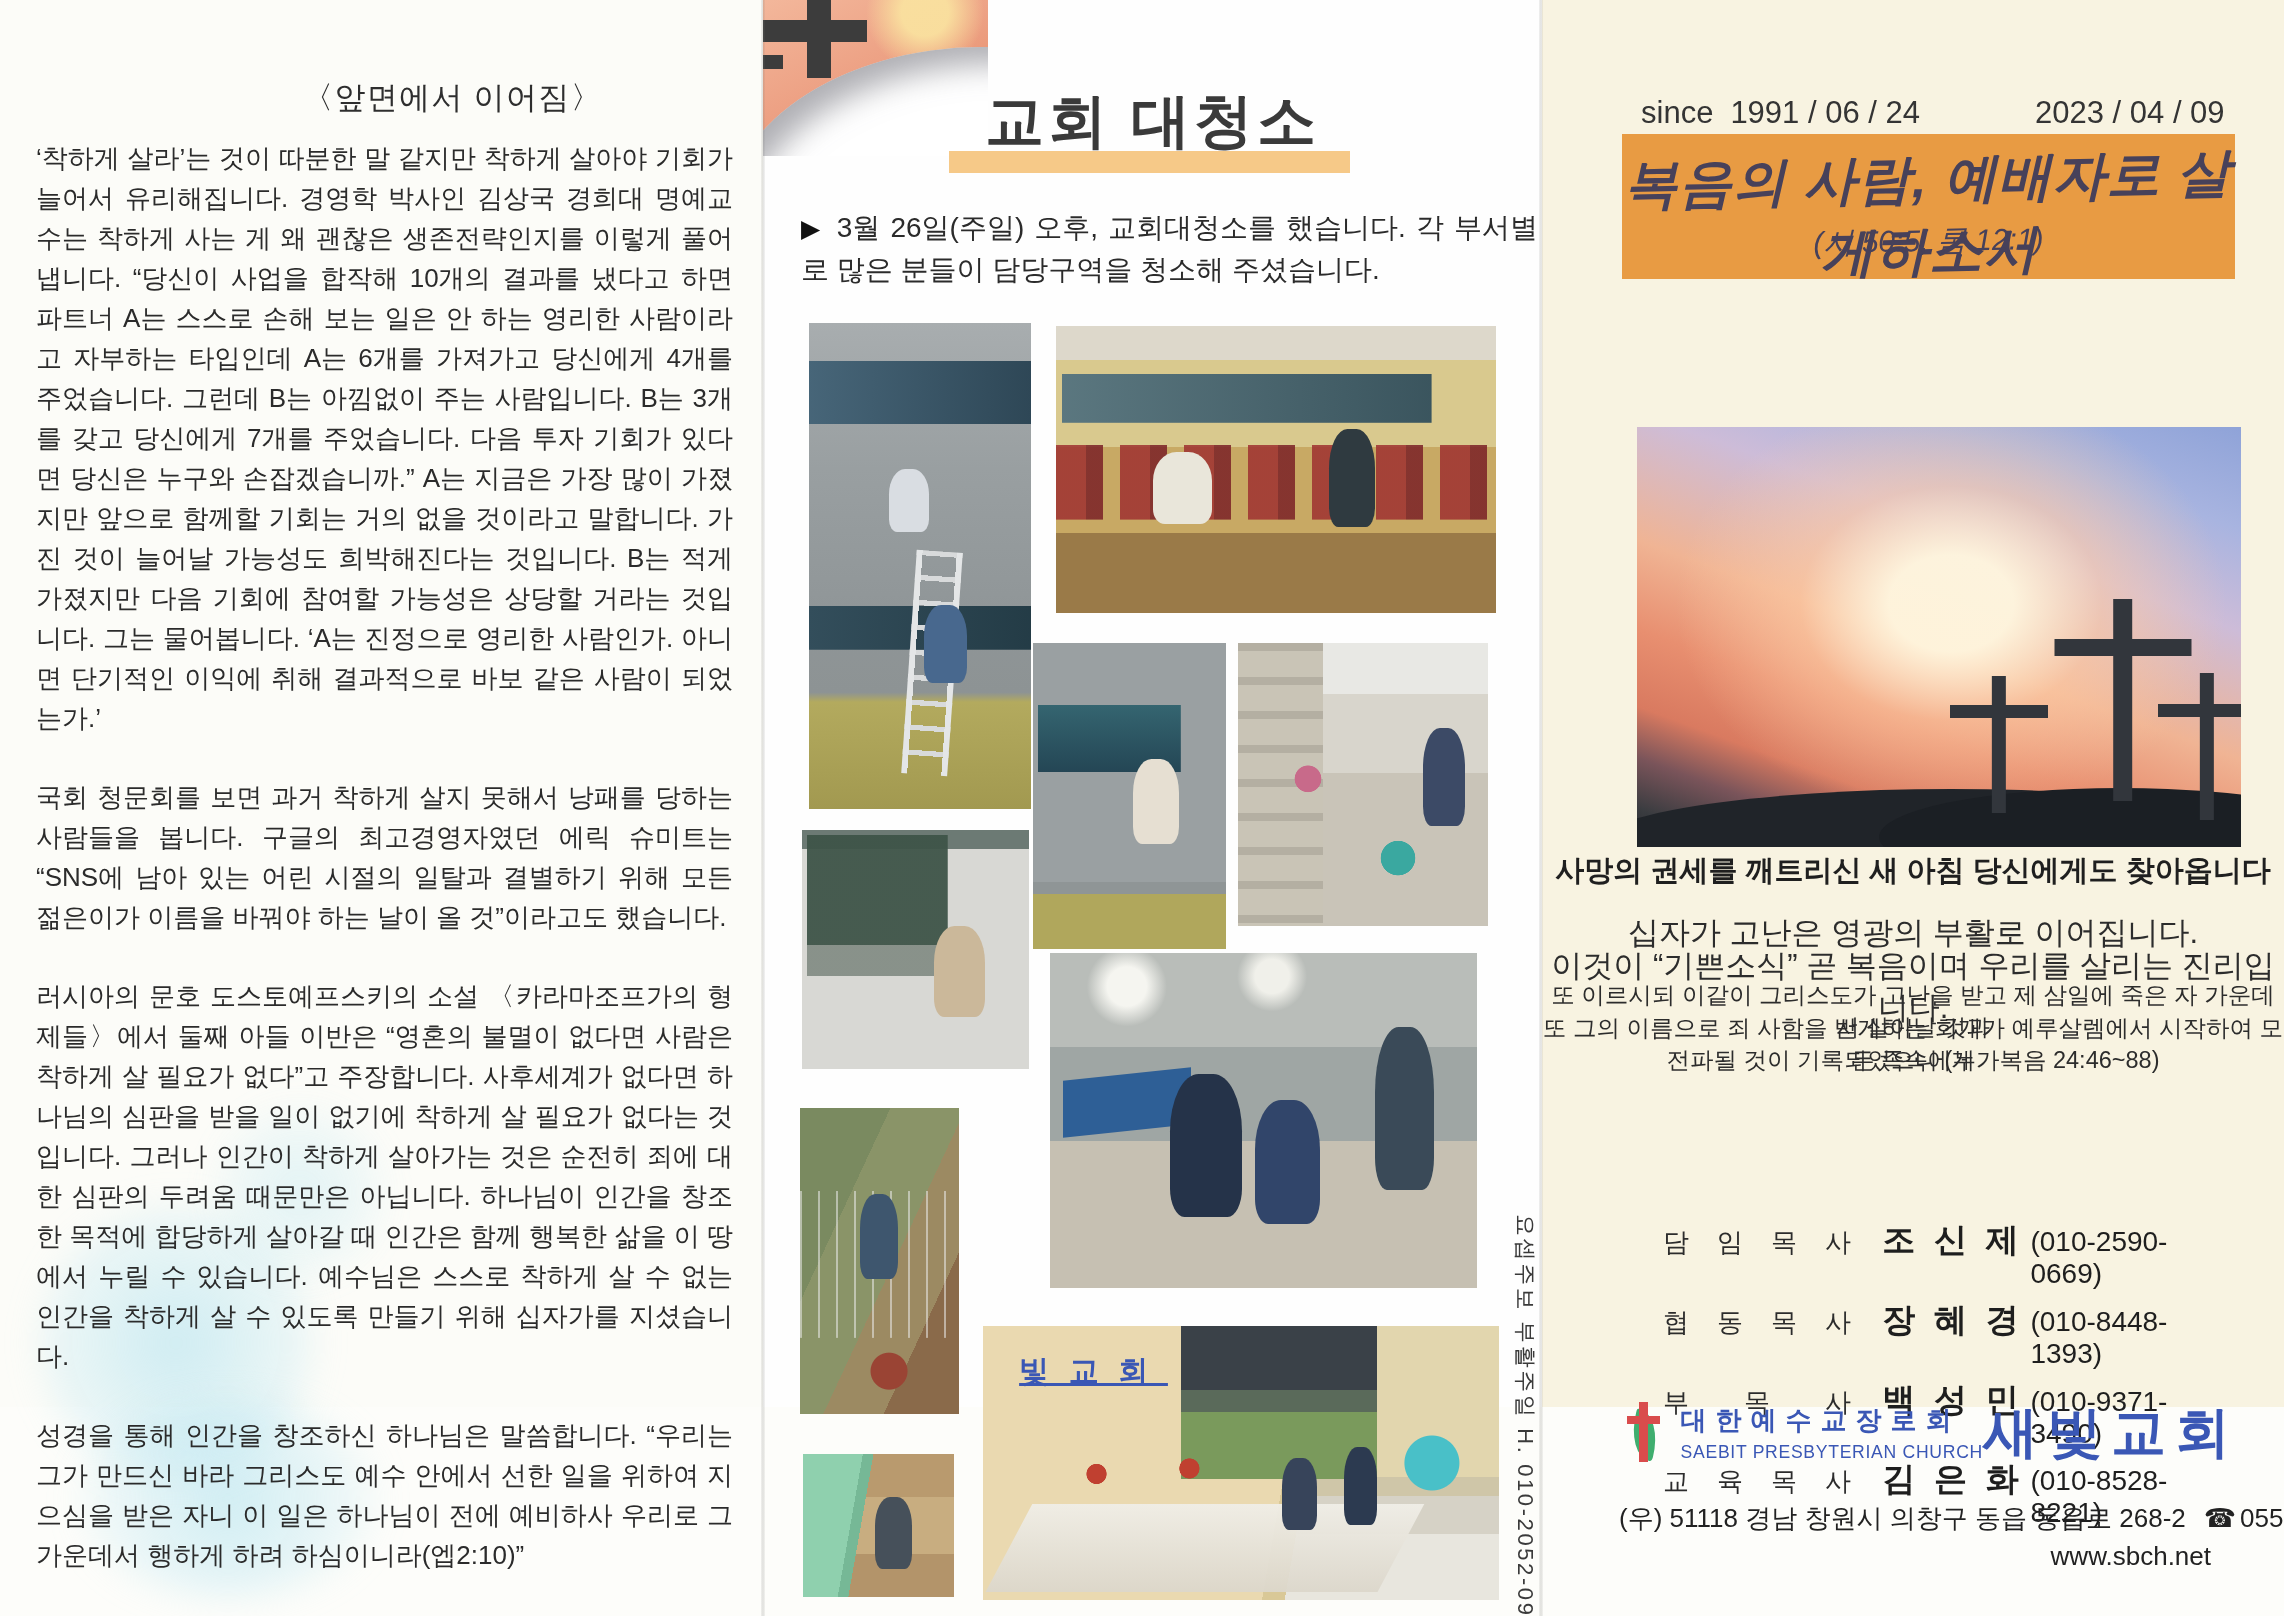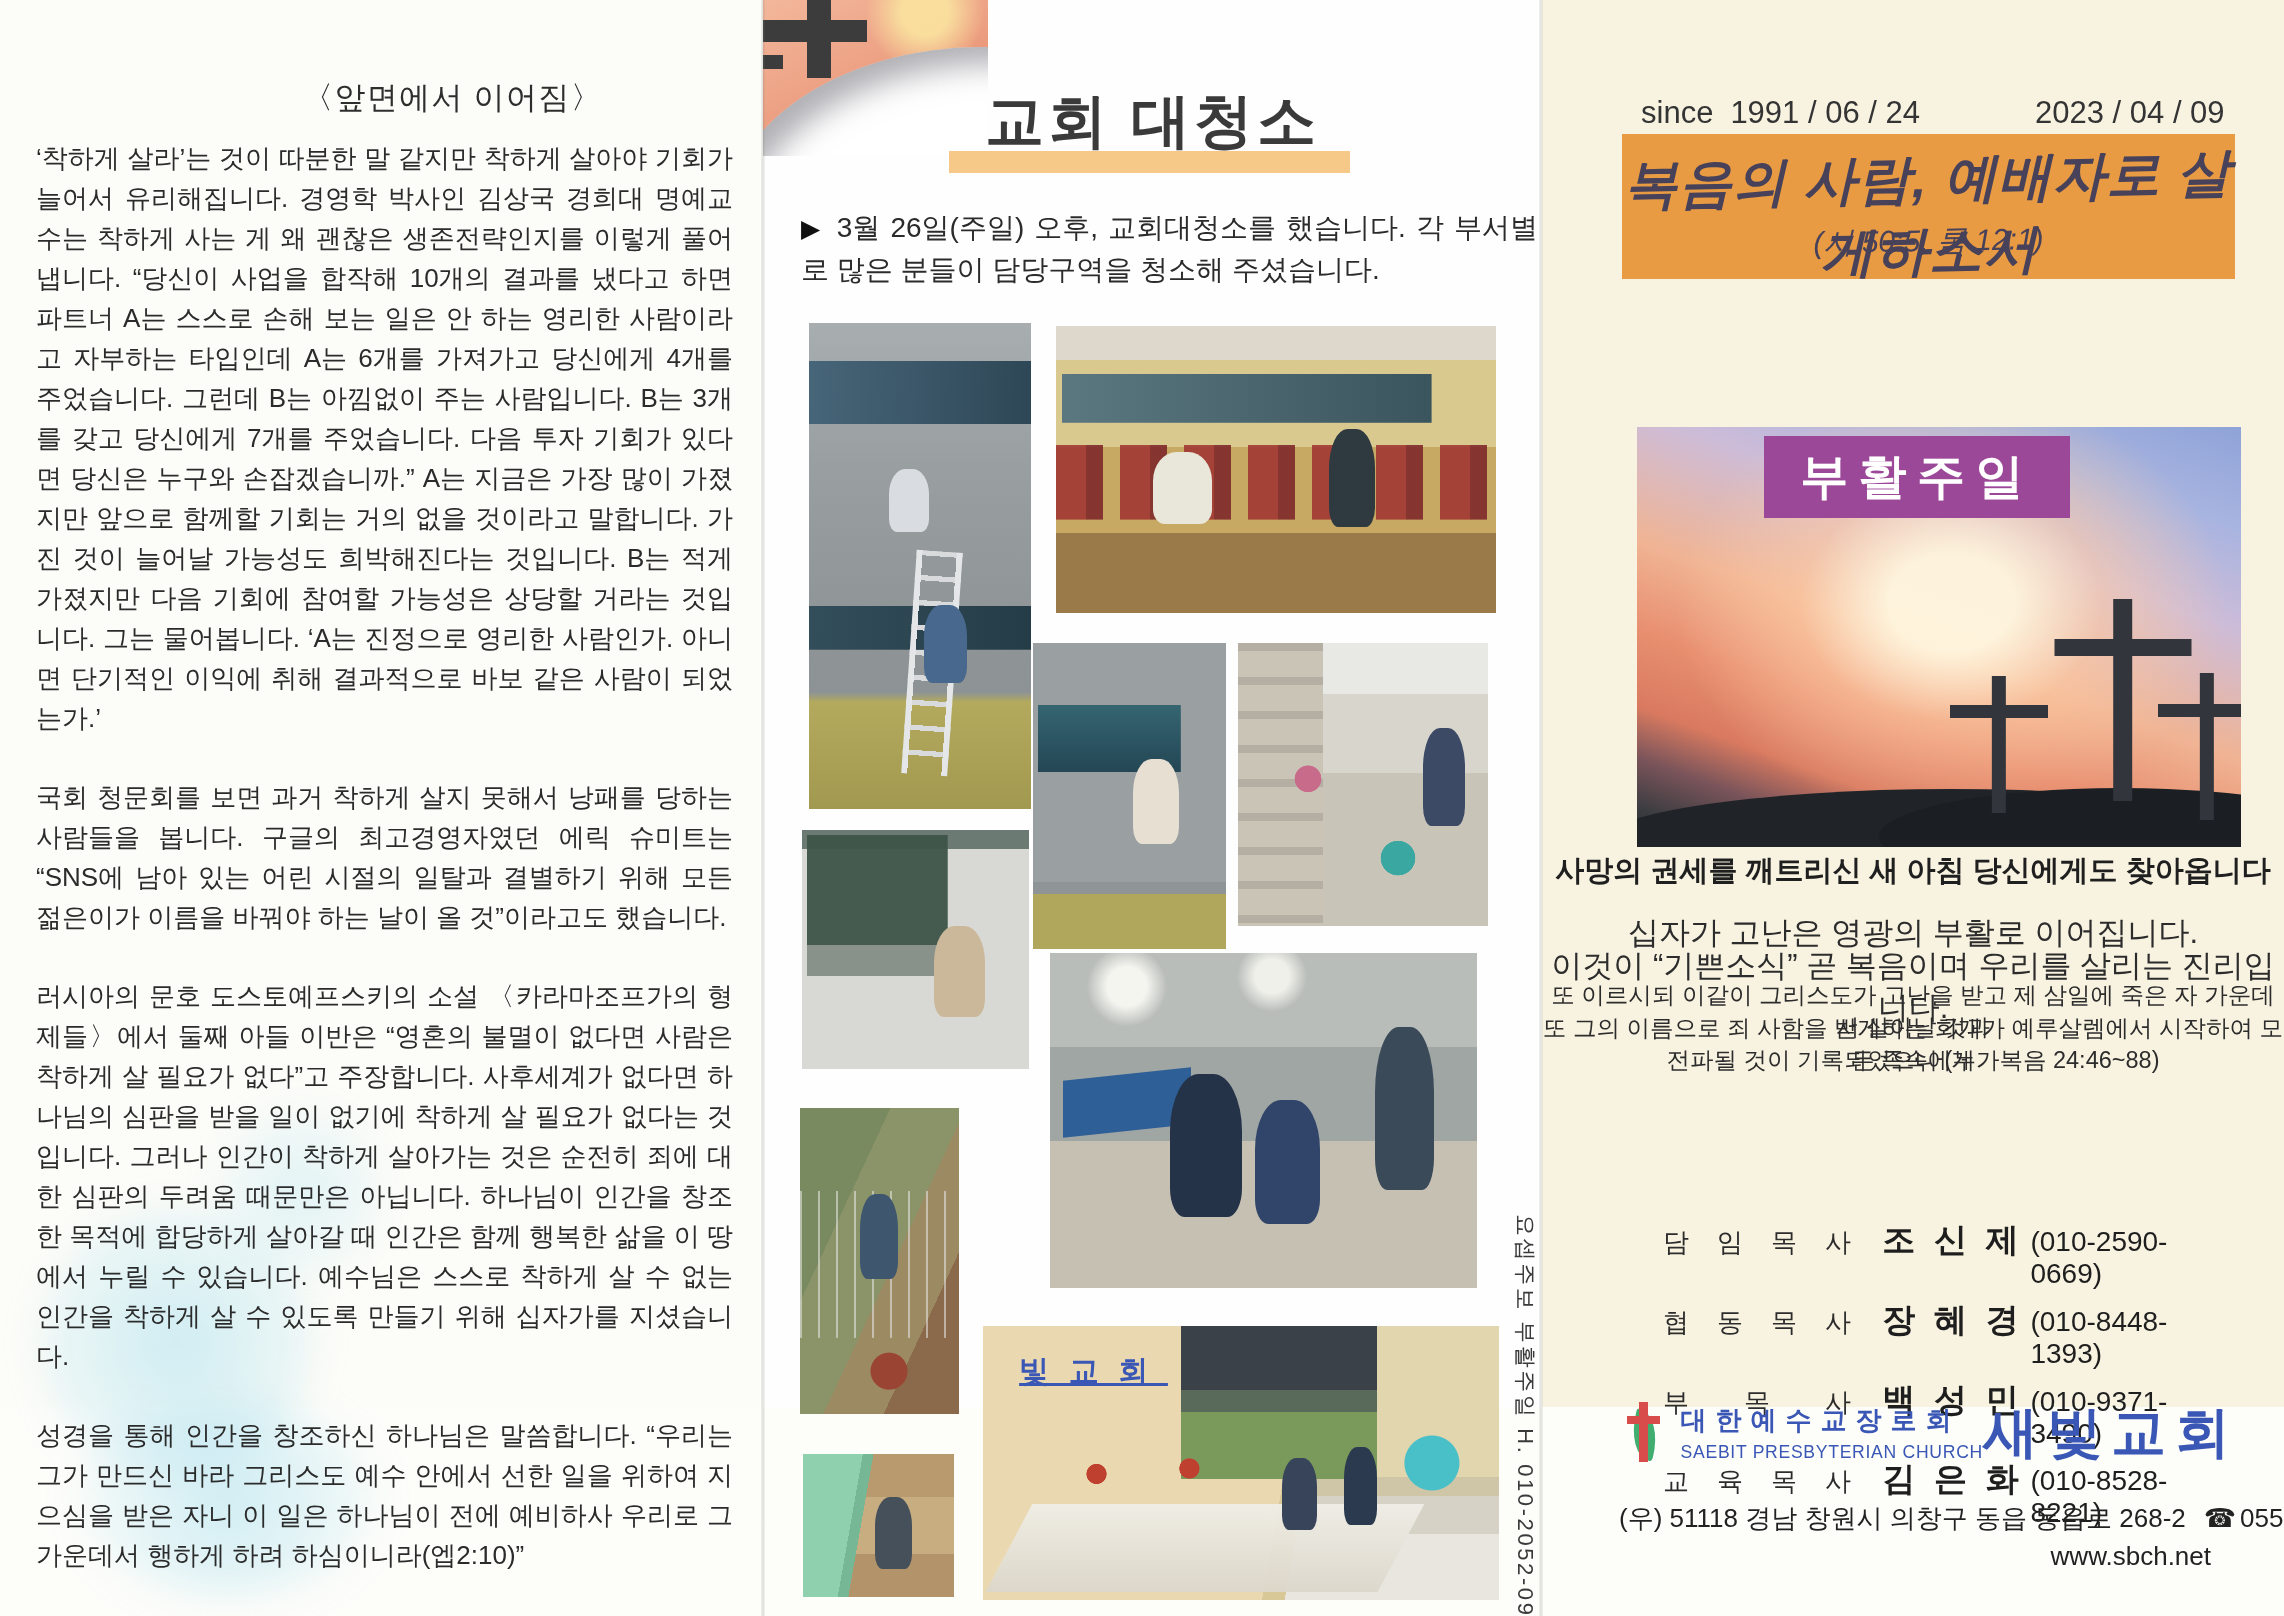--- a/index.html
+++ b/index.html
@@ -273,21 +273,20 @@
 
     <div id="rp-since"><span class="lbl">since</span><span>1991 / 06 / 24</span></div>
     <div id="rp-issue-date">2023 / 04 / 09</div>
 
     <div id="rp-banner">
       <div id="rp-banner-title">복음의 사람,  예배자로 살게하소서</div>
       <div id="rp-banner-sub">(시 50:5,  롬 12:1)</div>
     </div>
 
     <div id="rp-photo">
-      <div id="rp-badge">부활주일</div>
       <div id="rp-hill"></div>
       <div id="rp-hill2"></div>
       <div class="cross" id="cross-left">
           <div class="v"></div>
           <div class="h"></div>
         </div>
       <div class="cross" id="cross-main">
           <div class="v"></div>
           <div class="h"></div>
         </div>

